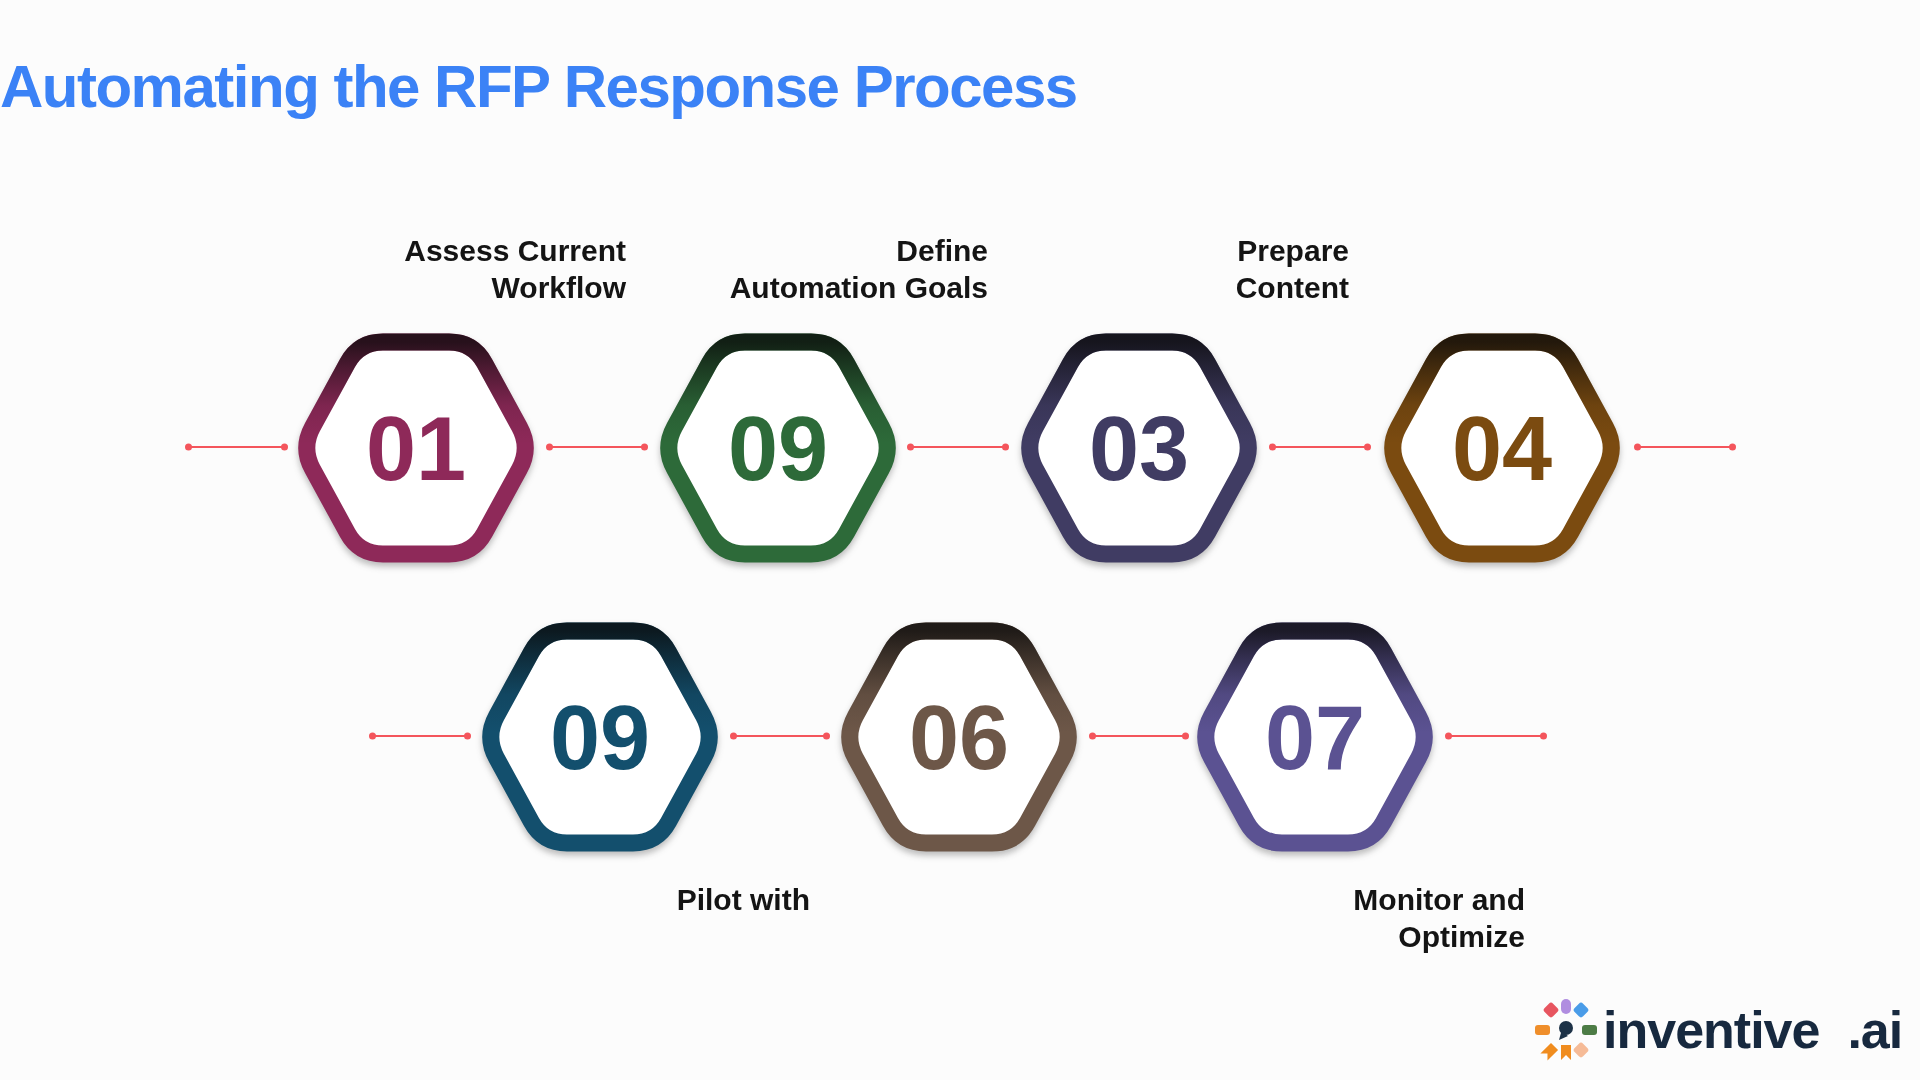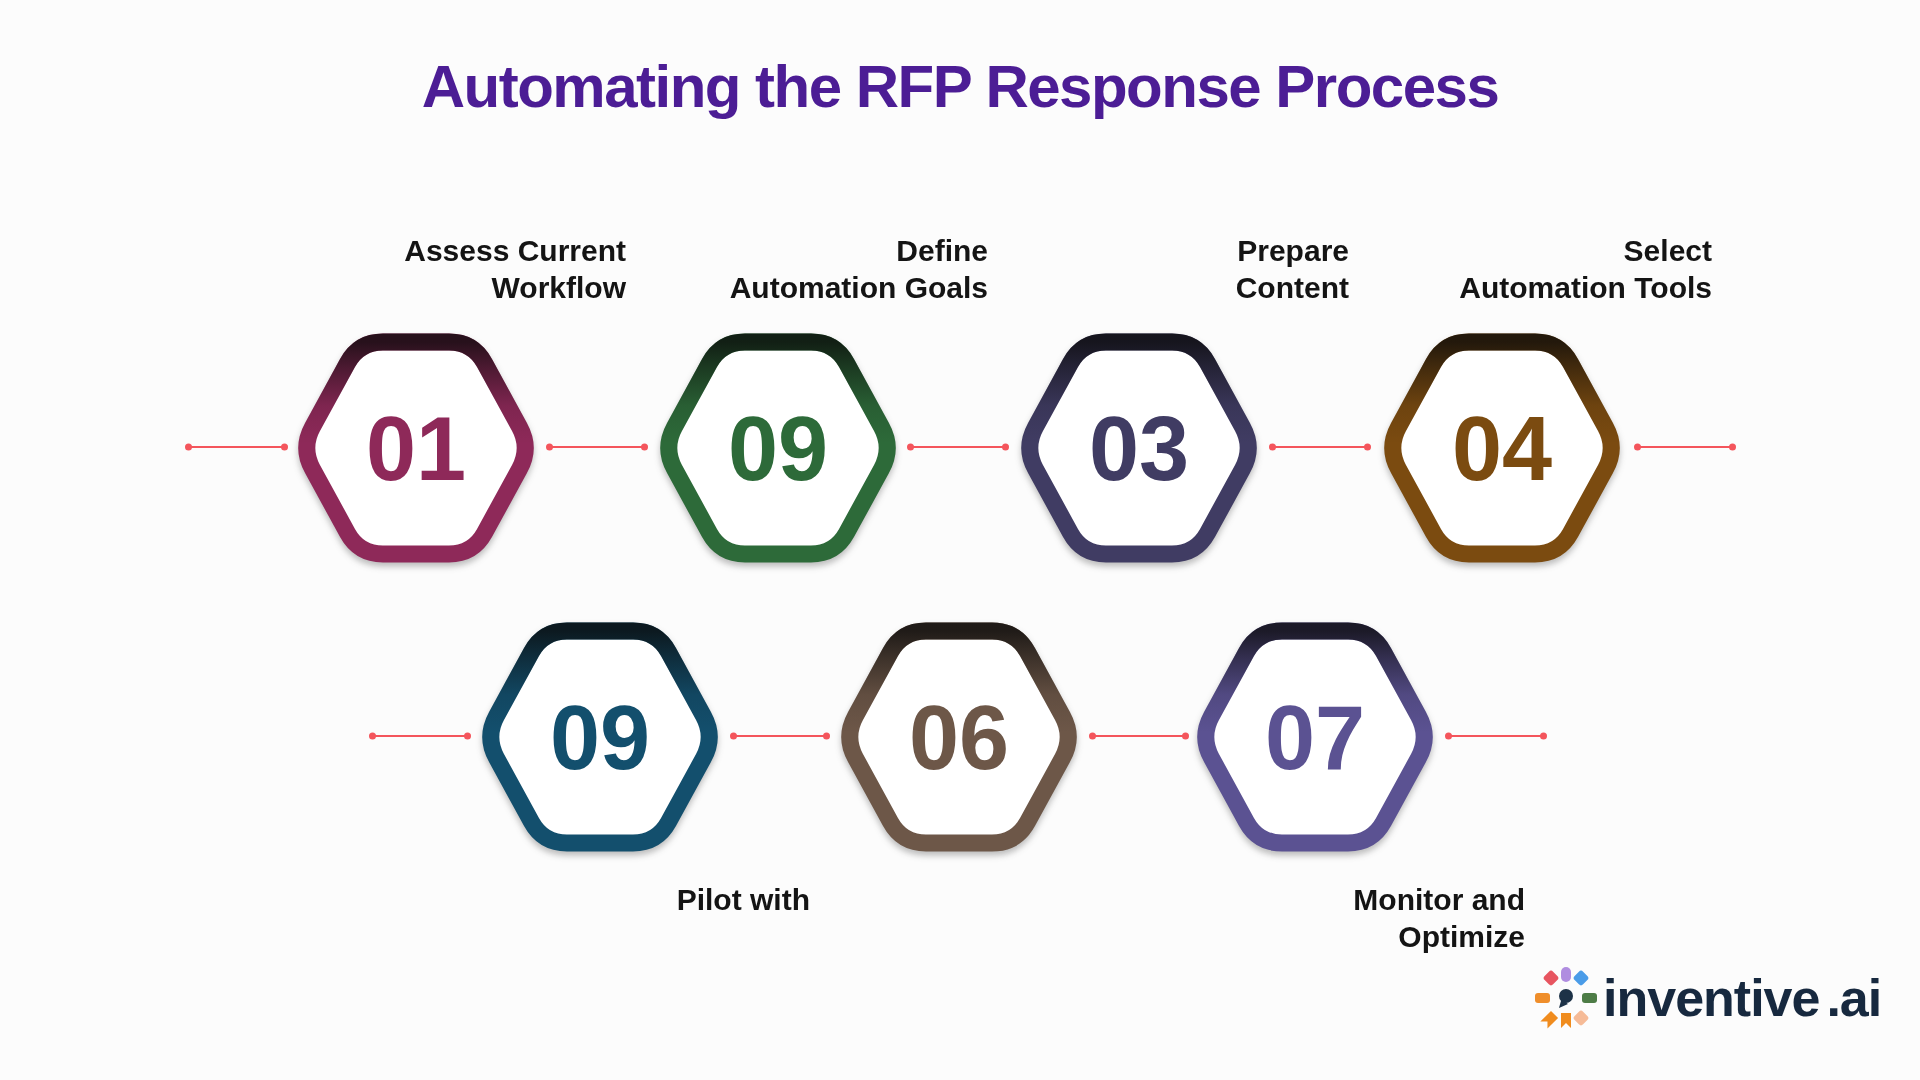--- a/index.html
+++ b/index.html
@@ -3,23 +3,23 @@
 <meta charset="utf-8">
 <style>
   html,body{margin:0;padding:0;}
   body{
     width:1920px;height:1080px;position:relative;overflow:hidden;
     background:#fcfcfc;
     font-family:"Liberation Sans",sans-serif;
   }
   .title{
     position:absolute;top:52px;left:0;width:1920px;
-    text-align:center;
+    text-align:left;
     font-size:60px;font-weight:700;letter-spacing:-1.5px;
-    color:#4c1d95;
+    color:#3b82f6;
   }
   .step{
     position:absolute;
     width:250px;height:232px;
     left:calc(var(--x) - 125px);
     top:calc(var(--y) - 116px);
   }
   .hex{
     position:absolute;inset:0;
     filter:drop-shadow(0 4px 3px rgba(40,40,40,.30));
@@ -58,29 +58,29 @@
   }
   .conn::before,.conn::after{
     content:"";position:absolute;top:50%;
     width:7px;height:7px;border-radius:50%;
     background:var(--line);
     transform:translateY(-50%);
   }
   .conn::before{left:-3px;}
   .conn::after{right:-3px;}
   .logo{
-    position:absolute;left:1534px;top:966px;
+    position:absolute;left:1534px;top:998px;
     display:flex;align-items:center;
   }
   .logo-icon{width:64px;height:64px;flex:0 0 auto;}
   .logo-text{
     font-size:52px;font-weight:700;letter-spacing:-1px;
     color:#17293f;margin-left:5px;
   }
-  .logo-suffix{margin-left:7px;text-align:center;}
+  .logo-suffix{margin-left:28px;text-align:center;}
   .defs-svg{position:absolute;width:0;height:0;}
 </style>
 </head>
 <body style="--line: #f4555c;">
 
 <svg class="defs-svg" aria-hidden="true">
   <defs>
     <linearGradient id="bevelGrad" x1="0" y1="0" x2="0" y2="1">
       <stop offset="0" stop-color="#0a0a0a" stop-opacity="0.78"></stop>
       <stop offset="0.12" stop-color="#0a0a0a" stop-opacity="0.50"></stop>
@@ -134,24 +134,20 @@
     <div>Content</div>
   </div>
   <svg class="hex" viewBox="0 0 250 232">
     <path class="hex-main" d="M 21.5 95 L 56.5 31 Q 68 10 92 10 L 158 10 Q 182 10 193.5 31 L 228.5 95 Q 240 116 228.5 137 L 193.5 201 Q 182 222 158 222 L 92 222 Q 68 222 56.5 201 L 21.5 137 Q 10 116 21.5 95 Z"></path>
     <path class="hex-bevel" d="M 21.5 95 L 56.5 31 Q 68 10 92 10 L 158 10 Q 182 10 193.5 31 L 228.5 95 Q 240 116 228.5 137 L 193.5 201 Q 182 222 158 222 L 92 222 Q 68 222 56.5 201 L 21.5 137 Q 10 116 21.5 95 Z"></path>
   </svg>
   <div class="step-number">03</div>
 </div>
 
 <div class="step" style="--x: 1502px; --y: 448px; --c: #7b4b10;">
-  <div class="step-label above">
-    <div>Select</div>
-    <div>Automation Tools</div>
-  </div>
   <svg class="hex" viewBox="0 0 250 232">
     <path class="hex-main" d="M 21.5 95 L 56.5 31 Q 68 10 92 10 L 158 10 Q 182 10 193.5 31 L 228.5 95 Q 240 116 228.5 137 L 193.5 201 Q 182 222 158 222 L 92 222 Q 68 222 56.5 201 L 21.5 137 Q 10 116 21.5 95 Z"></path>
     <path class="hex-bevel" d="M 21.5 95 L 56.5 31 Q 68 10 92 10 L 158 10 Q 182 10 193.5 31 L 228.5 95 Q 240 116 228.5 137 L 193.5 201 Q 182 222 158 222 L 92 222 Q 68 222 56.5 201 L 21.5 137 Q 10 116 21.5 95 Z"></path>
   </svg>
   <div class="step-number">04</div>
 </div>
 
 <div class="step" style="--x: 600px; --y: 737px; --c: #134f6d;">
   <svg class="hex" viewBox="0 0 250 232">
     <path class="hex-main" d="M 21.5 95 L 56.5 31 Q 68 10 92 10 L 158 10 Q 182 10 193.5 31 L 228.5 95 Q 240 116 228.5 137 L 193.5 201 Q 182 222 158 222 L 92 222 Q 68 222 56.5 201 L 21.5 137 Q 10 116 21.5 95 Z"></path>

